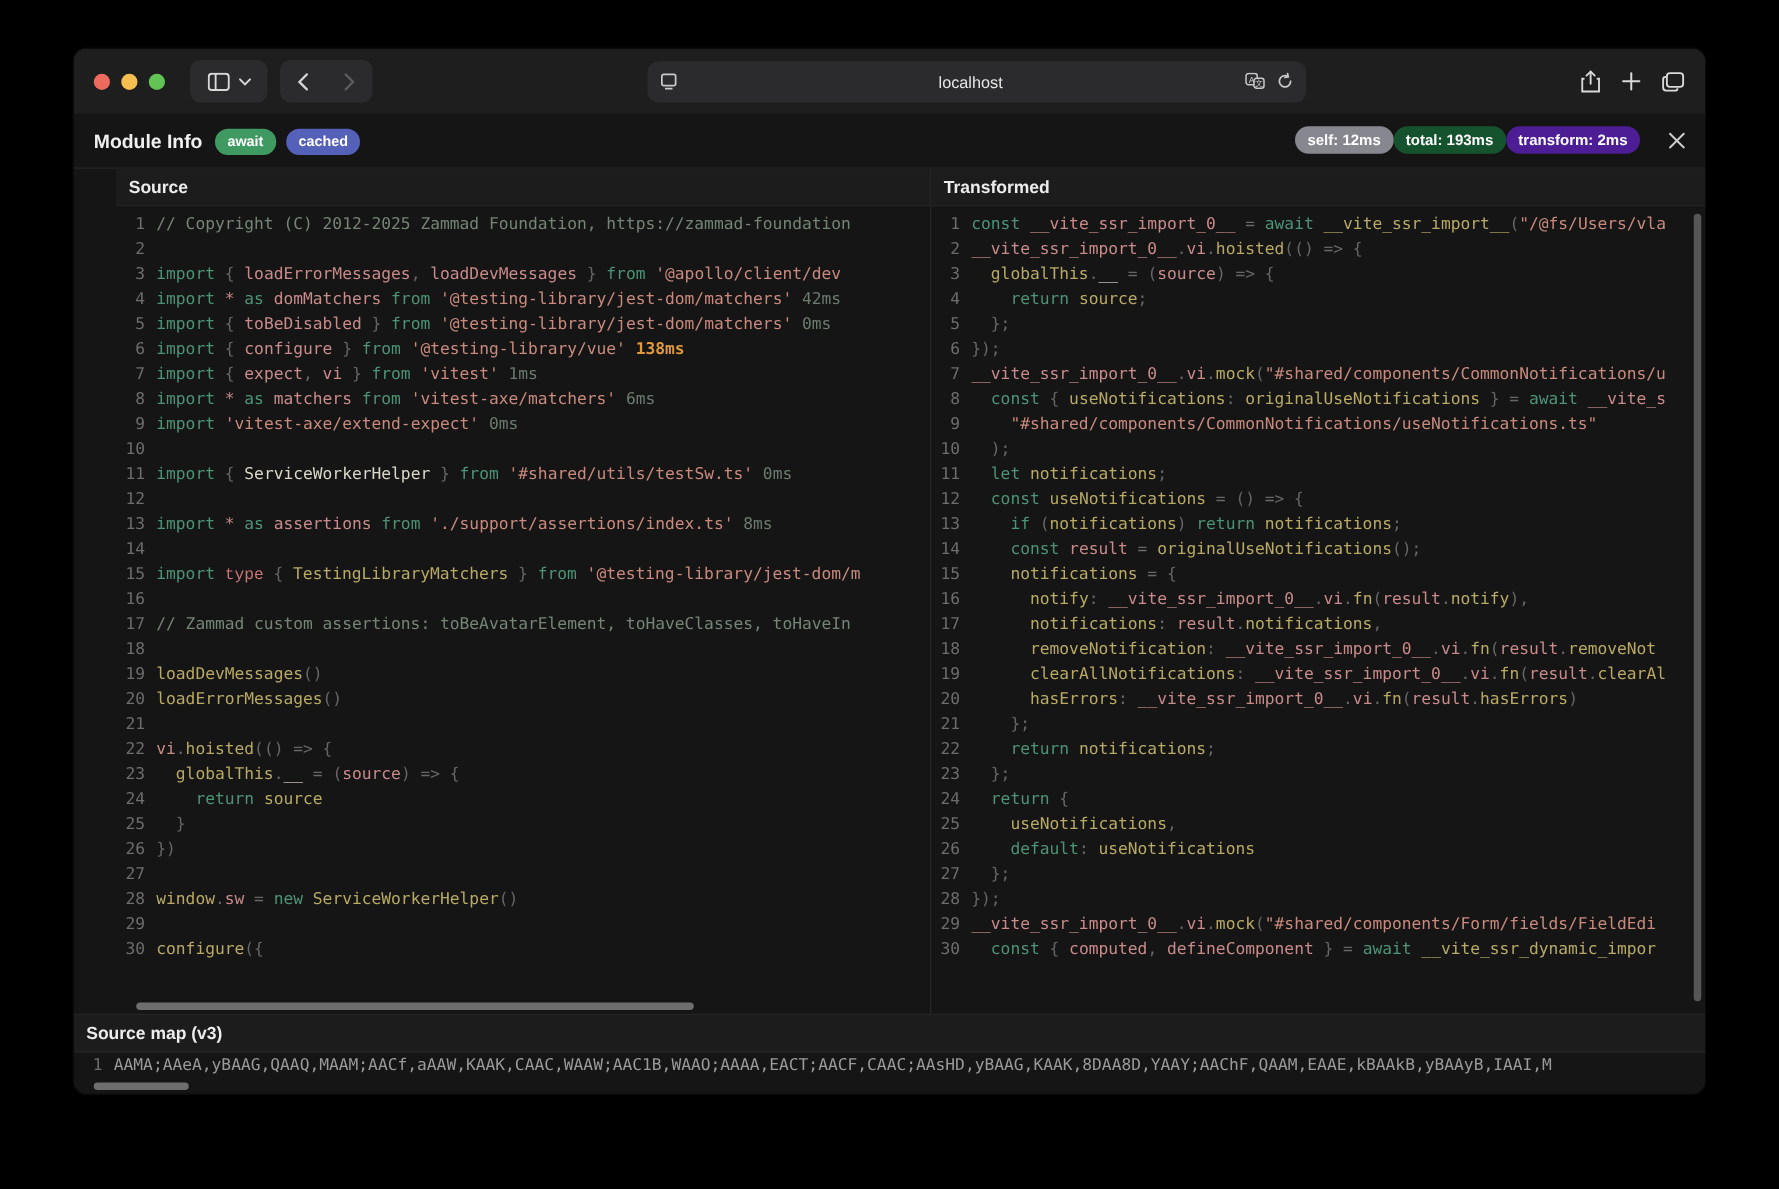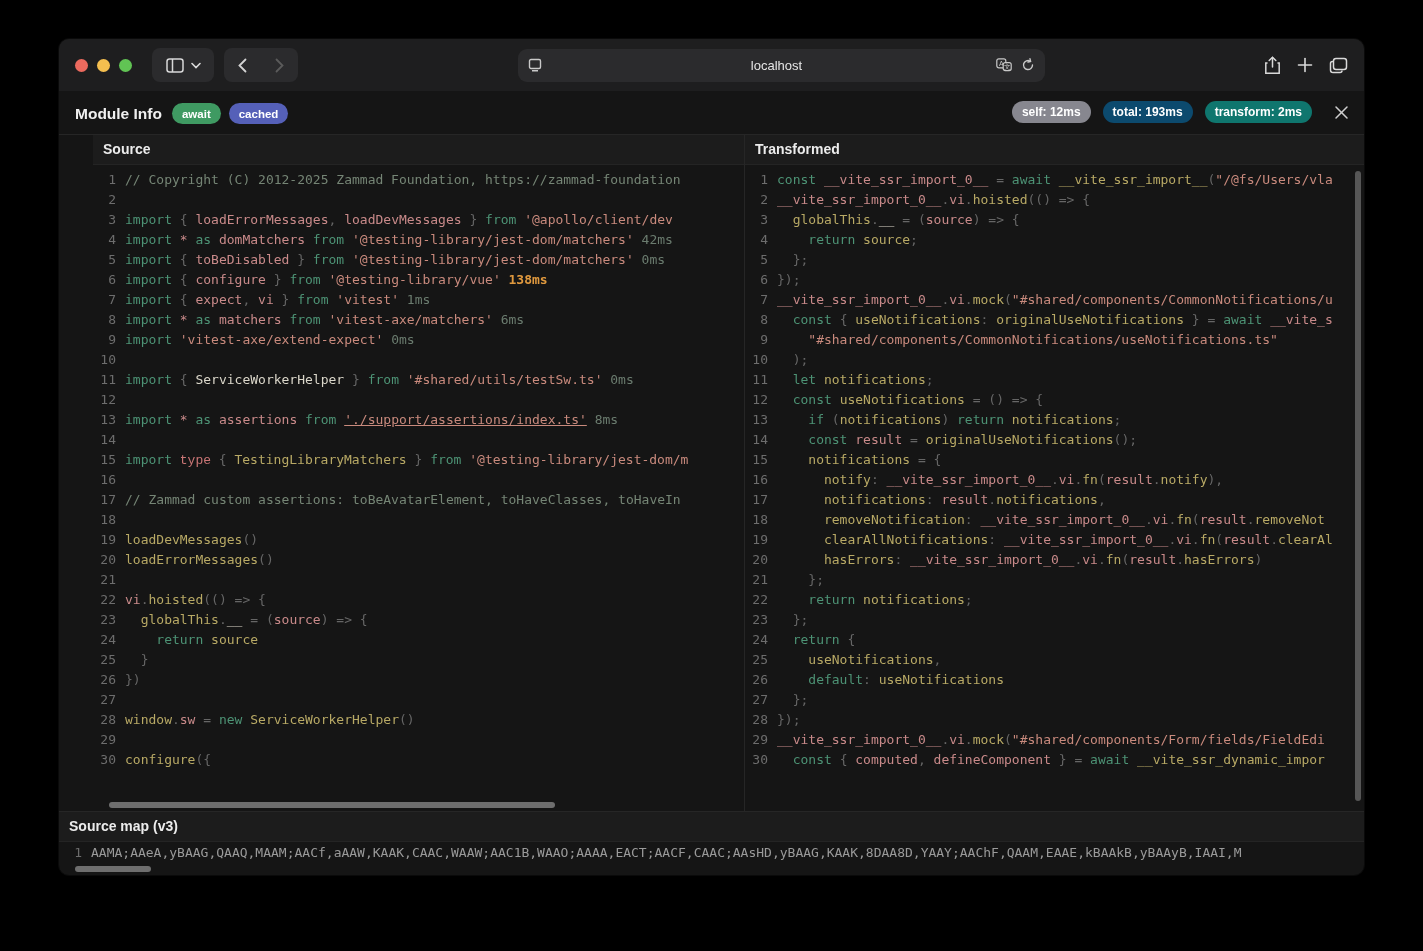--- a/index.html
+++ b/index.html
@@ -25,42 +25,42 @@
   .right-icons{display:flex;gap:16px;align-items:center;color:#d9d9d9;}
   svg{display:block;}
 
   
   .module-header{position:relative;padding:12px 16px 10px;border-bottom:1px solid #262626;}
   .mh-row{display:flex;align-items:center;gap:10px;}
   .mh-title{font-size:15.5px;font-weight:bold;color:#f0f0f0;}
   .pill{display:inline-flex;align-items:center;height:21px;padding:0 10px;border-radius:11px;
     color:#fff;font-size:11.5px;font-weight:bold;}
   .badges{display:flex;gap:8px;}
-  .timings{position:absolute;top:10px;right:52px;display:flex;gap:12px;}
+  .timings{position:absolute;top:10px;right:52px;display:flex;gap:0;}
   .timings .pill{height:22px;font-size:12px;}
   .close-btn{position:absolute;top:12px;right:14px;width:18px;height:18px;color:#cfcfcf;
     display:flex;align-items:center;justify-content:center;}
   .file-path{margin-top:7px;font-family:"DejaVu Sans Mono",monospace;font-size:13px;color:#8f8f8f;}
 
   
   .content{display:flex;flex-direction:column;height:786px;}
   .panes{flex:1;display:flex;min-height:0;padding-left:34px;}
   .pane{display:flex;flex-direction:column;min-width:0;position:relative;}
   .pane-source{width:652px;border-right:1px solid #262626;}
   .pane-transformed{flex:1;}
   .pane-header{height:30px;line-height:29px;padding:0 10px;font-size:14px;font-weight:bold;
     color:#ececec;background:#1c1c1c;border-bottom:1px solid #242424;flex-shrink:0;}
   .code-area{flex:1;overflow:hidden;padding-top:5px;font-family:"DejaVu Sans Mono",monospace;
     font-size:13px;line-height:20px;position:relative;}
   .code-line{display:flex;white-space:pre;height:20px;}
   .ln{width:32px;flex-shrink:0;text-align:right;padding-right:9px;color:#6d6d6d;}
   .cl{flex:1;overflow:hidden;color:var(--fg);}
 
   .tk-k{color:var(--kw);}  .tk-r{color:var(--rosekw);font-family:Liberation Mono, monospace;}
-  .tk-s{color:var(--str);} .tk-su{color:var(--str);text-decoration:underline;}
+  .tk-s{color:var(--str);} .tk-su{color:var(--str);}
   .tk-v{color:var(--var);} .tk-f{color:var(--fn);}
   .tk-p{color:var(--punct);} .tk-c{color:var(--comment);}
   .tk-t{color:var(--fg);}  .tk-ms{color:var(--timing);} .tk-mo{color:var(--timinghot);font-weight:bold;}
   .tk-sm{color:#9a9a9a;}
 
   .hscroll{position:absolute;height:6px;border-radius:3px;background:rgba(255,255,255,0.38);}
   .vscroll{position:absolute;width:6px;border-radius:3px;background:rgba(255,255,255,0.28);}
   .src-hscroll{left:16px;bottom:3px;width:446px;}
   .tr-vscroll{right:3px;top:36px;bottom:10px;}
 
@@ -166,22 +166,22 @@
     <div class="module-header">
       <div class="mh-row">
         <span class="mh-title">Module Info</span>
         <span class="badges">
             <span class="pill" style="background: rgb(63, 154, 98);">await</span>
             <span class="pill" style="background: rgb(85, 96, 184);">cached</span>
           </span>
       </div>
       <div class="timings">
           <span class="pill" style="background: rgb(135, 135, 143);">self: 12ms</span>
-          <span class="pill" style="background: #0c4a6e;">total: 193ms</span>
-          <span class="pill" style="background: #0f766e;">transform: 2ms</span>
+          <span class="pill" style="background: #14532d;">total: 193ms</span>
+          <span class="pill" style="background: #4c1d95;">transform: 2ms</span>
         </div>
       <span class="close-btn">
         <svg width="15" height="15" viewBox="0 0 15 15">
             <line x1="2" y1="2" x2="13" y2="13" stroke="#cfcfcf" stroke-width="1.5" stroke-linecap="round"></line>
             <line x1="13" y1="2" x2="2" y2="13" stroke="#cfcfcf" stroke-width="1.5" stroke-linecap="round"></line>
           </svg>
       </span>
     </div>
 
     <div class="panes">

